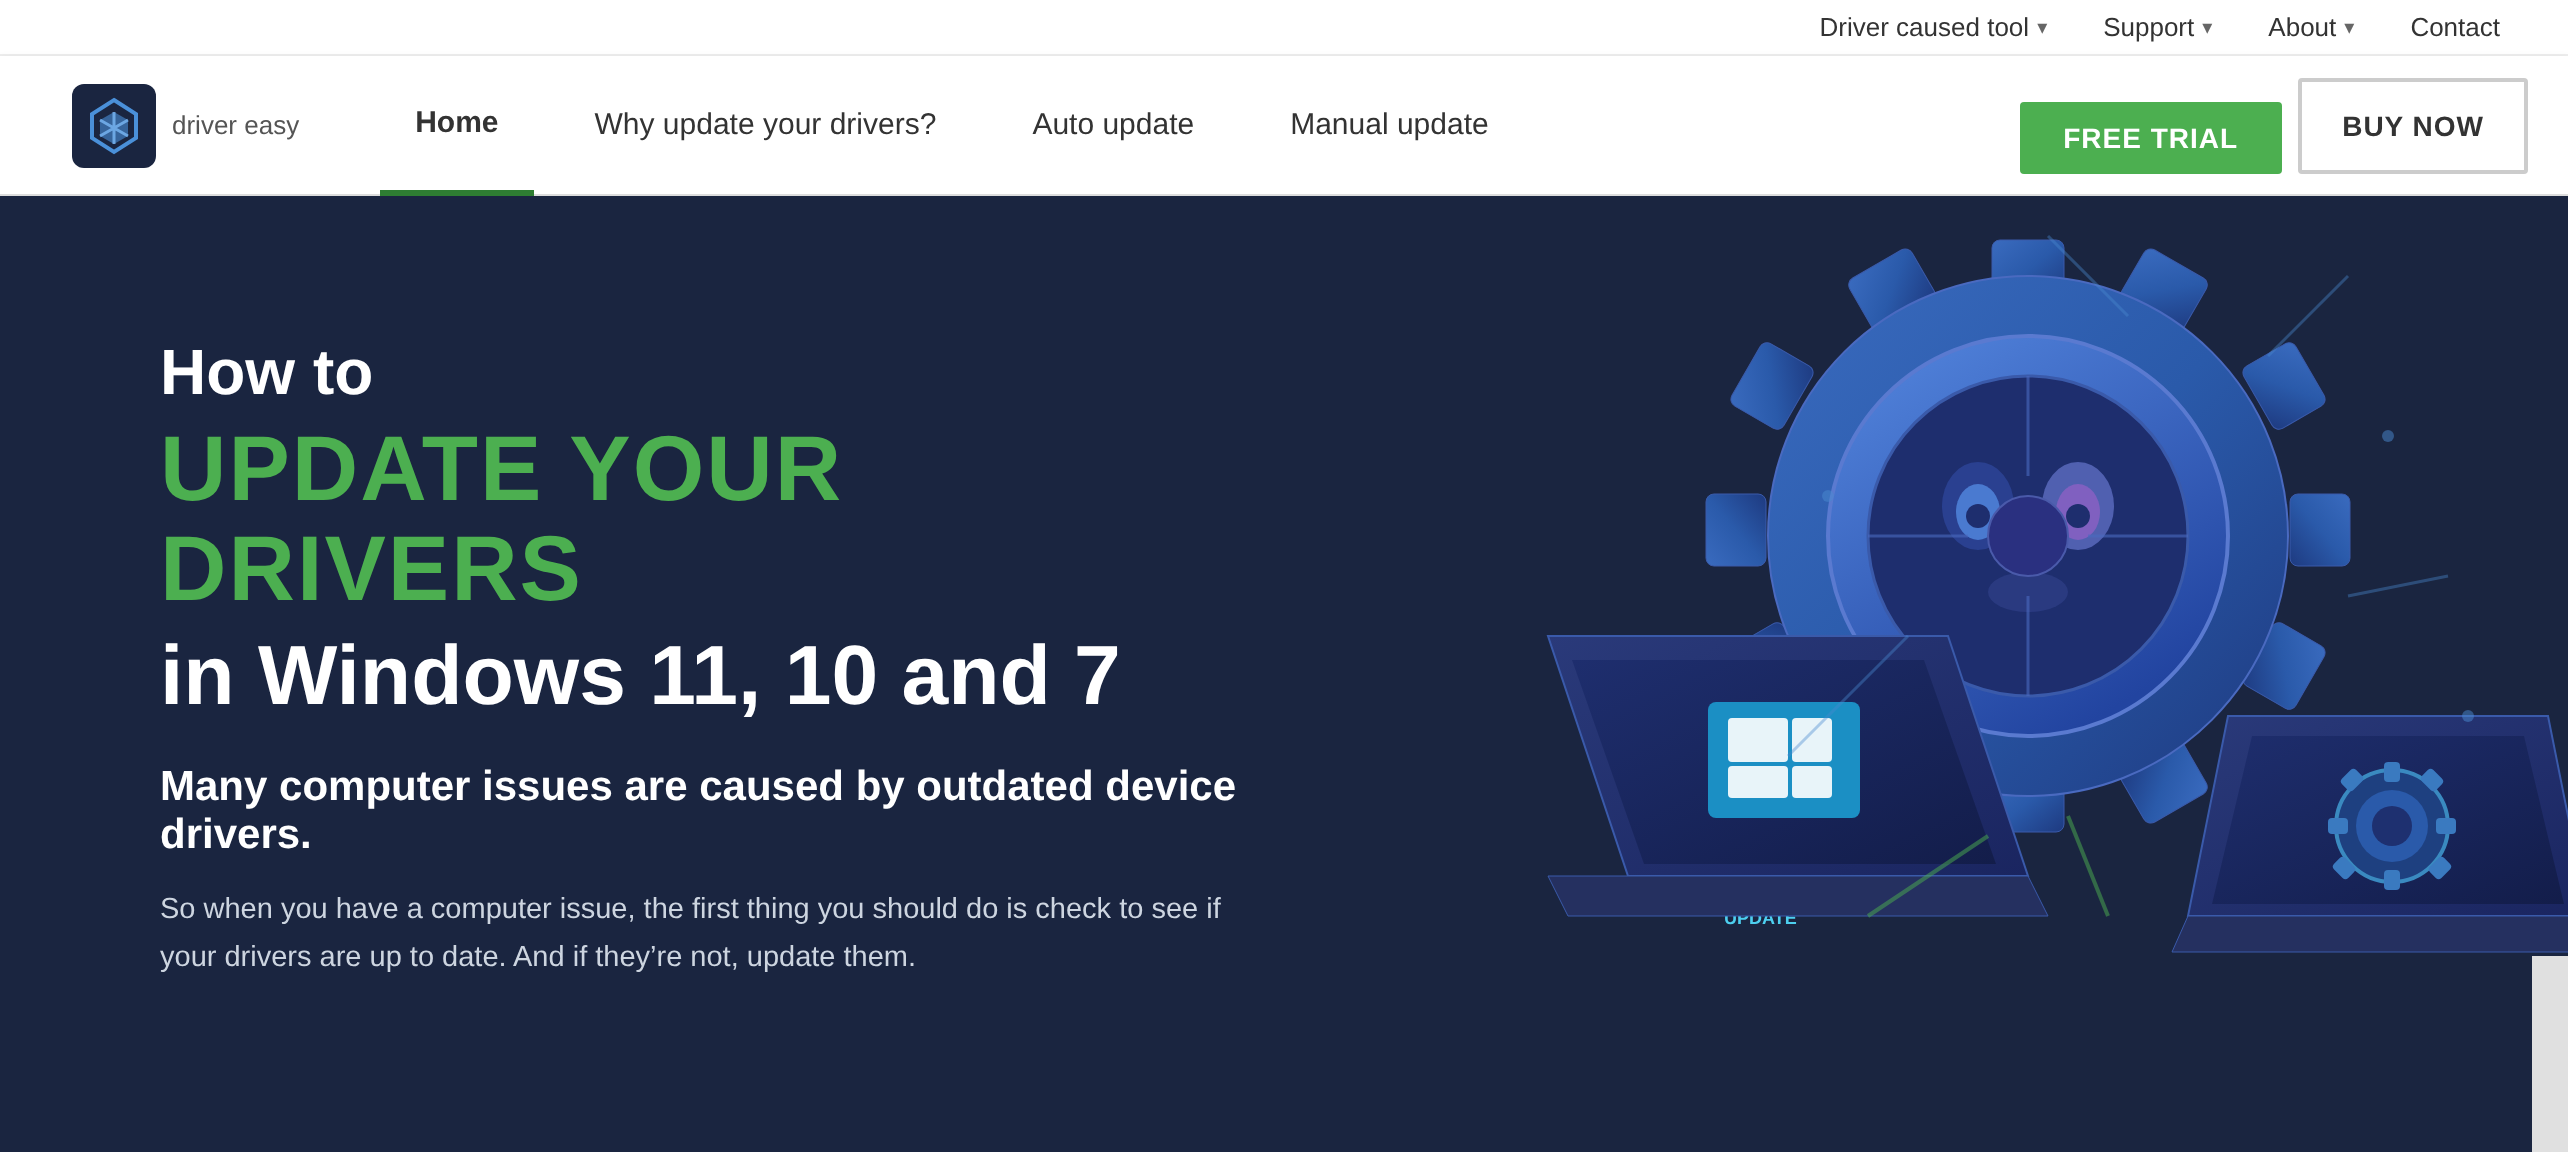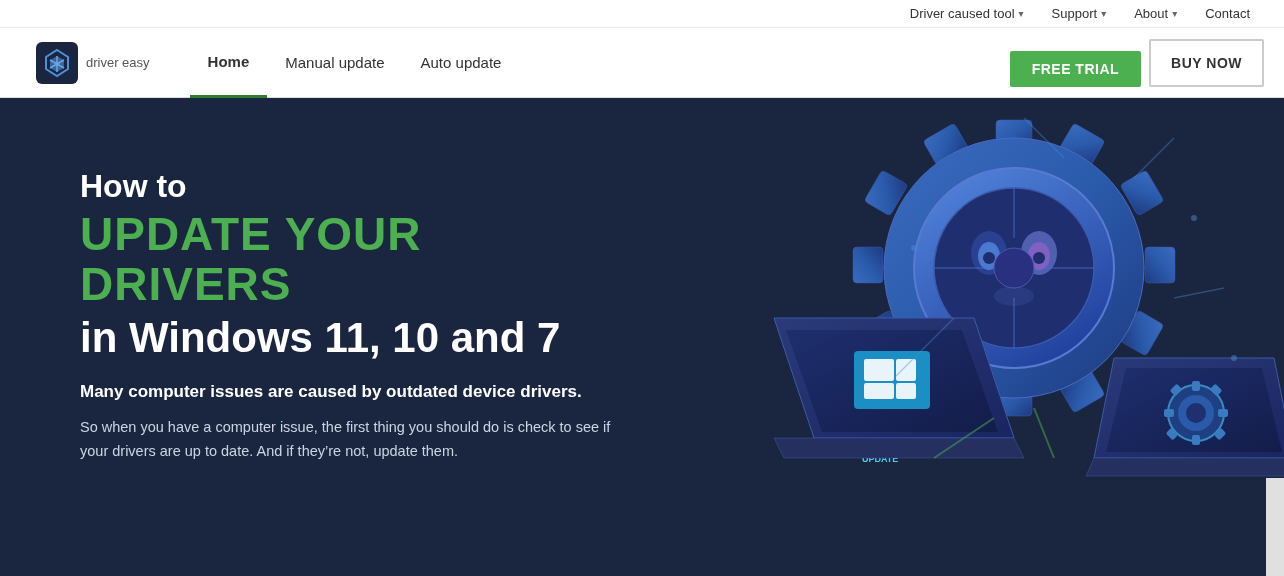--- a/index.html
+++ b/index.html
@@ -56,21 +56,21 @@
       height: 42px;
     }
     .logo-text {
       font-size: 13px;
       color: #555;
       line-height: 1.2;
     }
     .nav-links {
       display: flex;
       align-items: flex-end;
-      gap: 0;
+      gap: 12px;
       flex: 1;
     }
     .nav-link {
       padding: 0 18px;
       height: 70px;
       display: flex;
       align-items: center;
       font-size: 15px;
       color: #333;
       text-decoration: none;
@@ -145,21 +145,21 @@
       margin-bottom: 4px;
     }
     .hero-windows {
       font-size: 42px;
       font-weight: 700;
       color: #fff;
       line-height: 1.15;
       margin-bottom: 20px;
     }
     .hero-subheading {
-      font-size: 17px;
+      font-size: 21px;
       font-weight: 700;
       color: #fff;
       margin-bottom: 14px;
     }
     .hero-body {
       font-size: 14.5px;
       color: #cdd5e0;
       line-height: 1.65;
       max-width: 540px;
     }
@@ -222,24 +222,27 @@
       <path d="M21 14 L21 30 M14 18 L28 26 M28 18 L14 26" stroke="#7ab8f5" stroke-width="1.5" opacity="0.8"></path>
     </svg>
     <span class="logo-text">driver easy</span>
   </a>
 
   <div class="nav-links">
     <a class="nav-link active">
       <span>Home</span>
     </a>
     <a class="nav-link">
-      <span>Manual update</span>
+      <span>Why update your drivers?</span>
     </a>
     <a class="nav-link">
       <span>Auto update</span>
+    </a>
+    <a class="nav-link">
+      <span>Manual update</span>
     </a>
   </div>
 
   <div class="nav-buttons">
     <button class="btn-free-trial">FREE TRIAL</button>
     <button class="btn-buy-now">BUY NOW</button>
   </div>
 </nav>
 
 <section class="hero">

